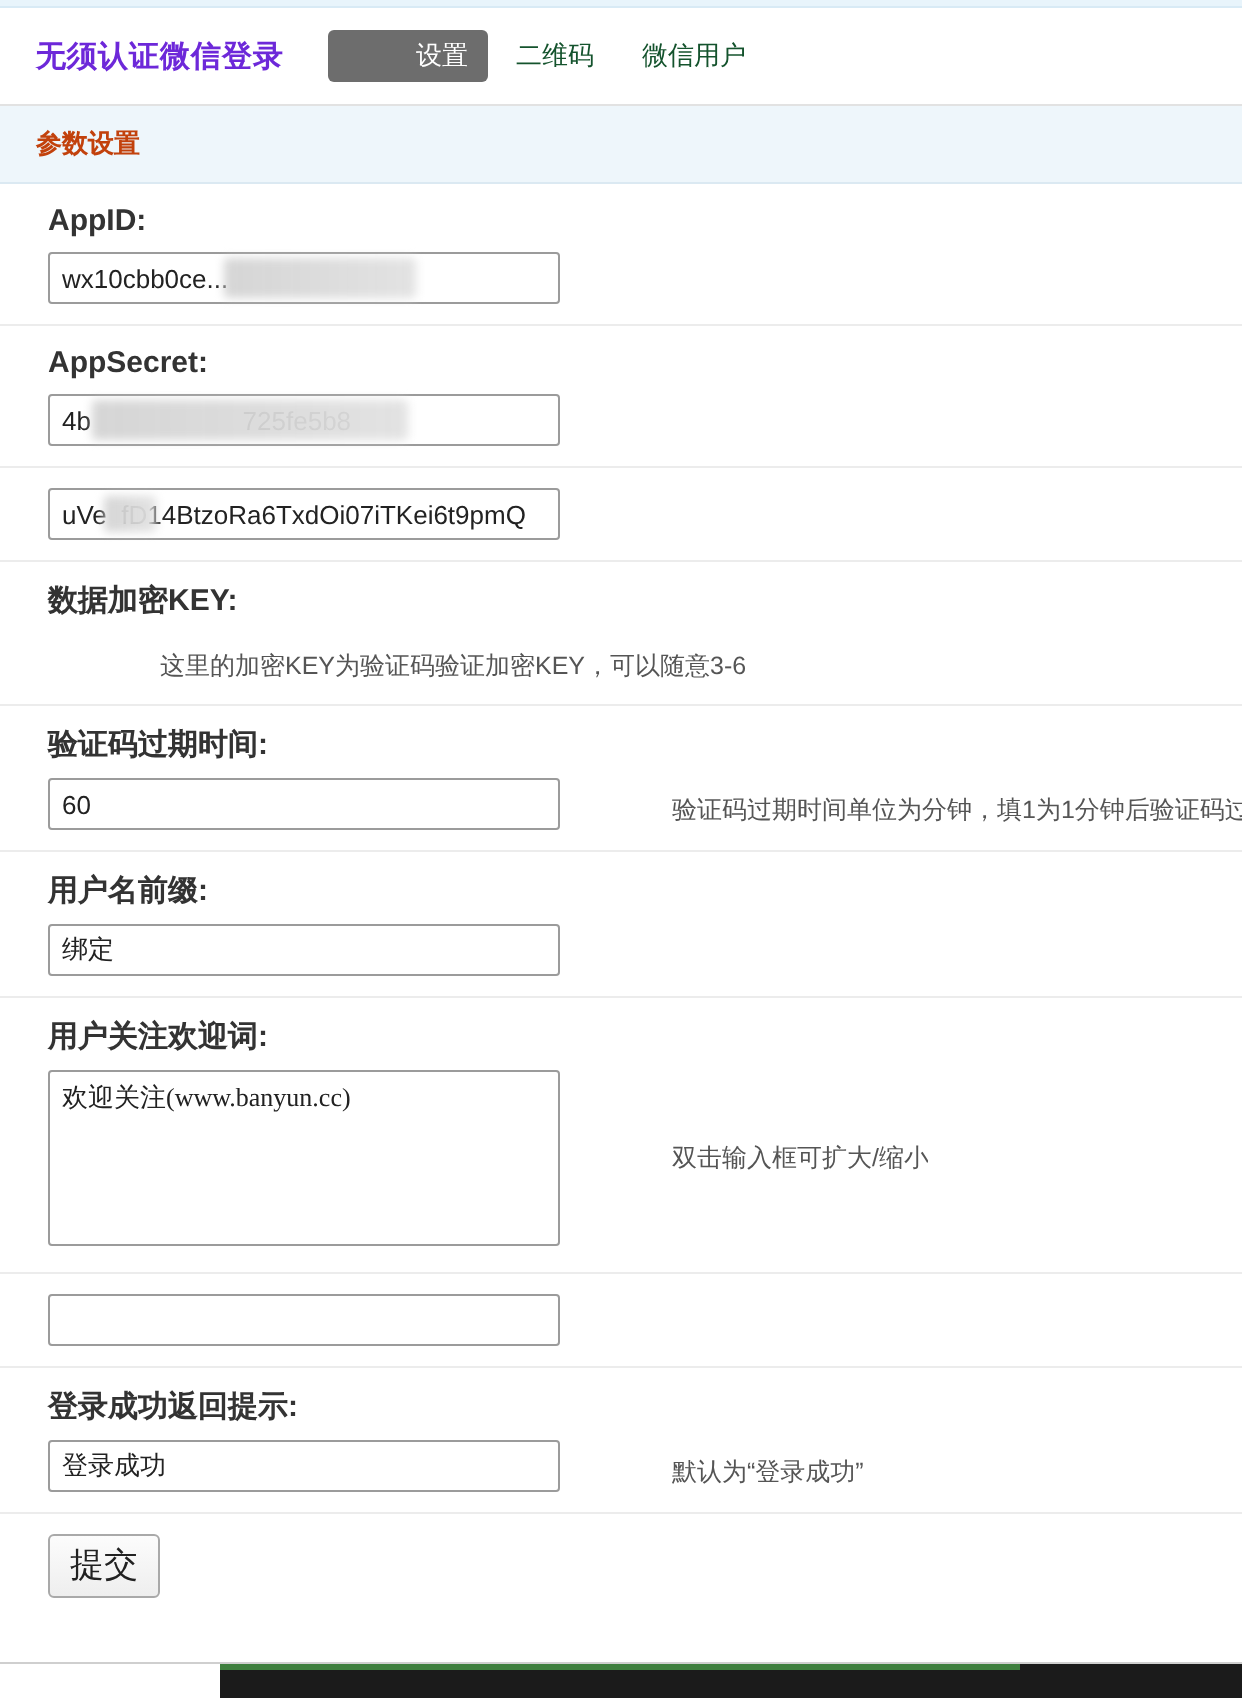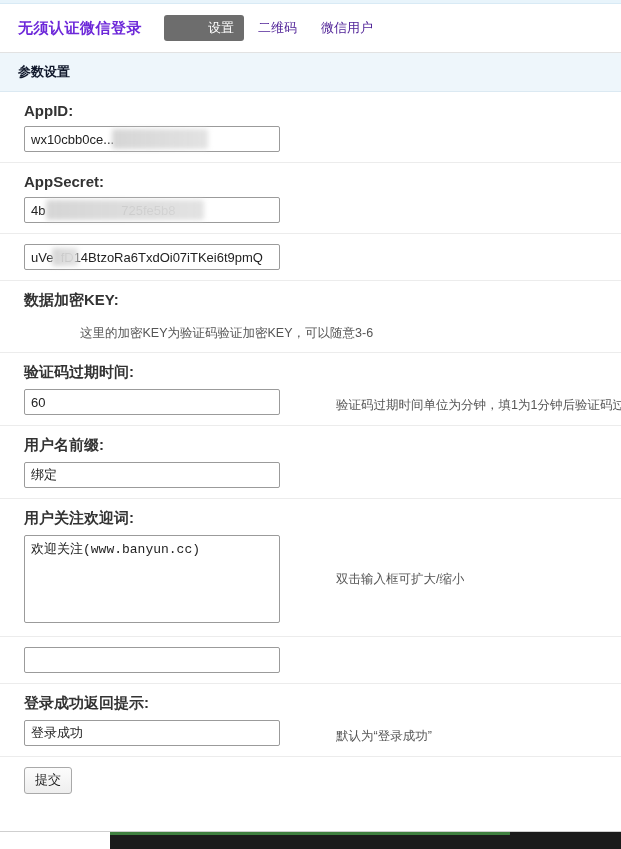--- a/index.html
+++ b/index.html
@@ -47,37 +47,37 @@
     margin-right: 22px;
     white-space: nowrap;
   }
   .tabs {
     display: flex;
     align-items: center;
     gap: 4px;
   }
   .tab {
     font-size: 13px;
-    color: #4c1d95;
+    color: #14532d;
     padding: 4px 10px;
     border-radius: 3px;
     cursor: pointer;
     white-space: nowrap;
   }
   .tab.active {
     background: #6d6d6d;
     color: #fff;
     padding-left: 44px;
   }
   
   .section-bar {
     background: #eef6fb;
     border-bottom: 1px solid #dbe9f2;
     padding: 10px 18px;
-    color: #0f172a;
+    color: #c2410c;
     font-size: 13px;
     font-weight: bold;
   }
   
   .form {
     padding: 0 0 0 0;
   }
   .field {
     border-bottom: 1px solid #ececec;
     padding: 10px 0 10px 24px;
@@ -118,42 +118,42 @@
     background: #fff;
     outline: none;
   }
   textarea.text {
     box-sizing: border-box;
     width: 256px;
     height: 88px;
     border: 1px solid #9b9b9b;
     border-radius: 2px;
     padding: 4px 6px;
-    font-family: Liberation Mono, monospace;
+    font-family: Liberation Serif, serif;
     font-size: 13px;
     color: #222;
     background: #fff;
     outline: none;
     resize: none;
   }
   
   .redact {
     position: absolute;
     background: linear-gradient(90deg, rgba(210,210,210,0.92), rgba(225,225,225,0.95));
     filter: blur(2.5px);
     border-radius: 2px;
     pointer-events: none;
   }
   .field-wrap { position: relative; }
   .submit-btn {
     margin: 10px 0 0 24px;
     box-sizing: border-box;
     padding: 3px 10px 4px 10px;
     font-family: "Liberation Sans", sans-serif;
-    font-size: 13px;
+    font-size: 17px;
     color: #222;
     background: linear-gradient(#fcfcfc, #eeeeee);
     border: 1px solid #a9a9a9;
     border-radius: 3px;
     cursor: pointer;
   }
   
   .bottom-strip {
     position: absolute;
     left: 0;

